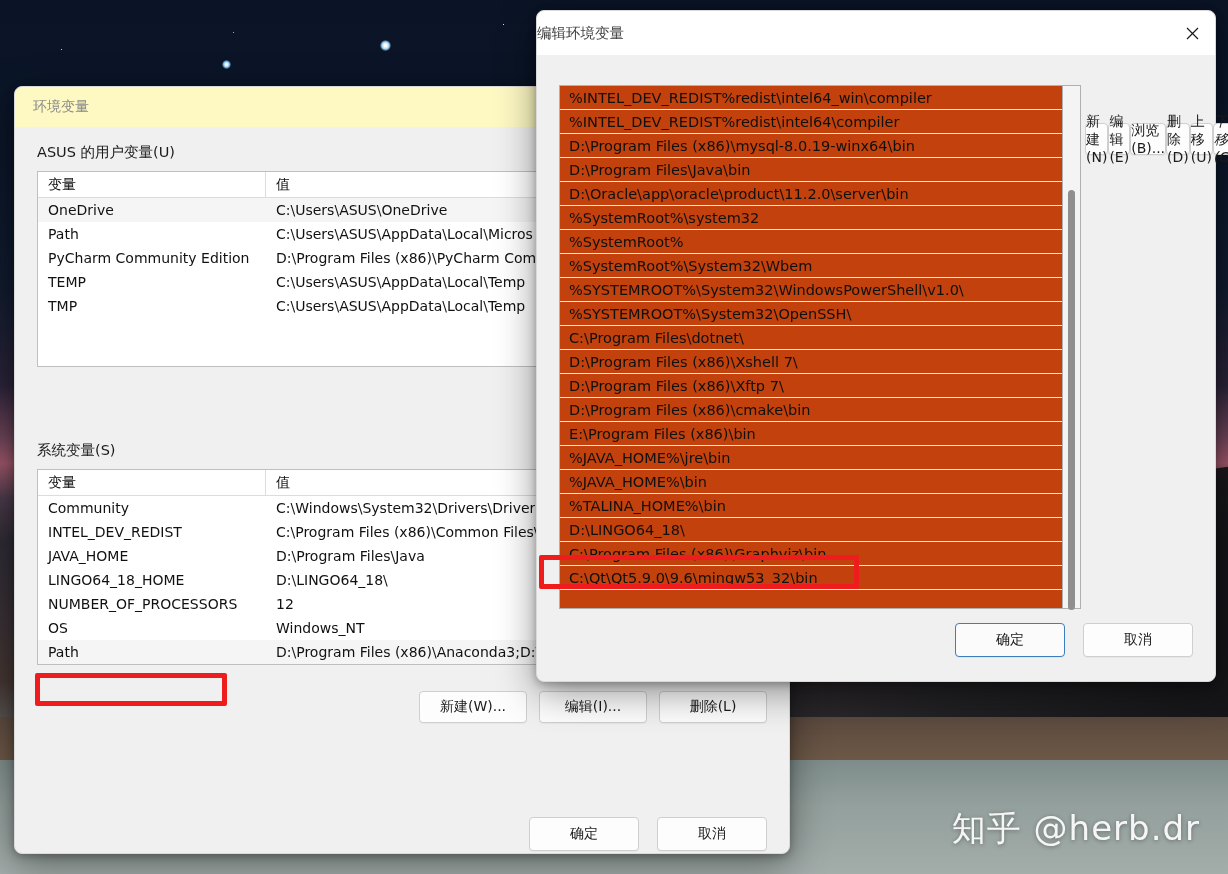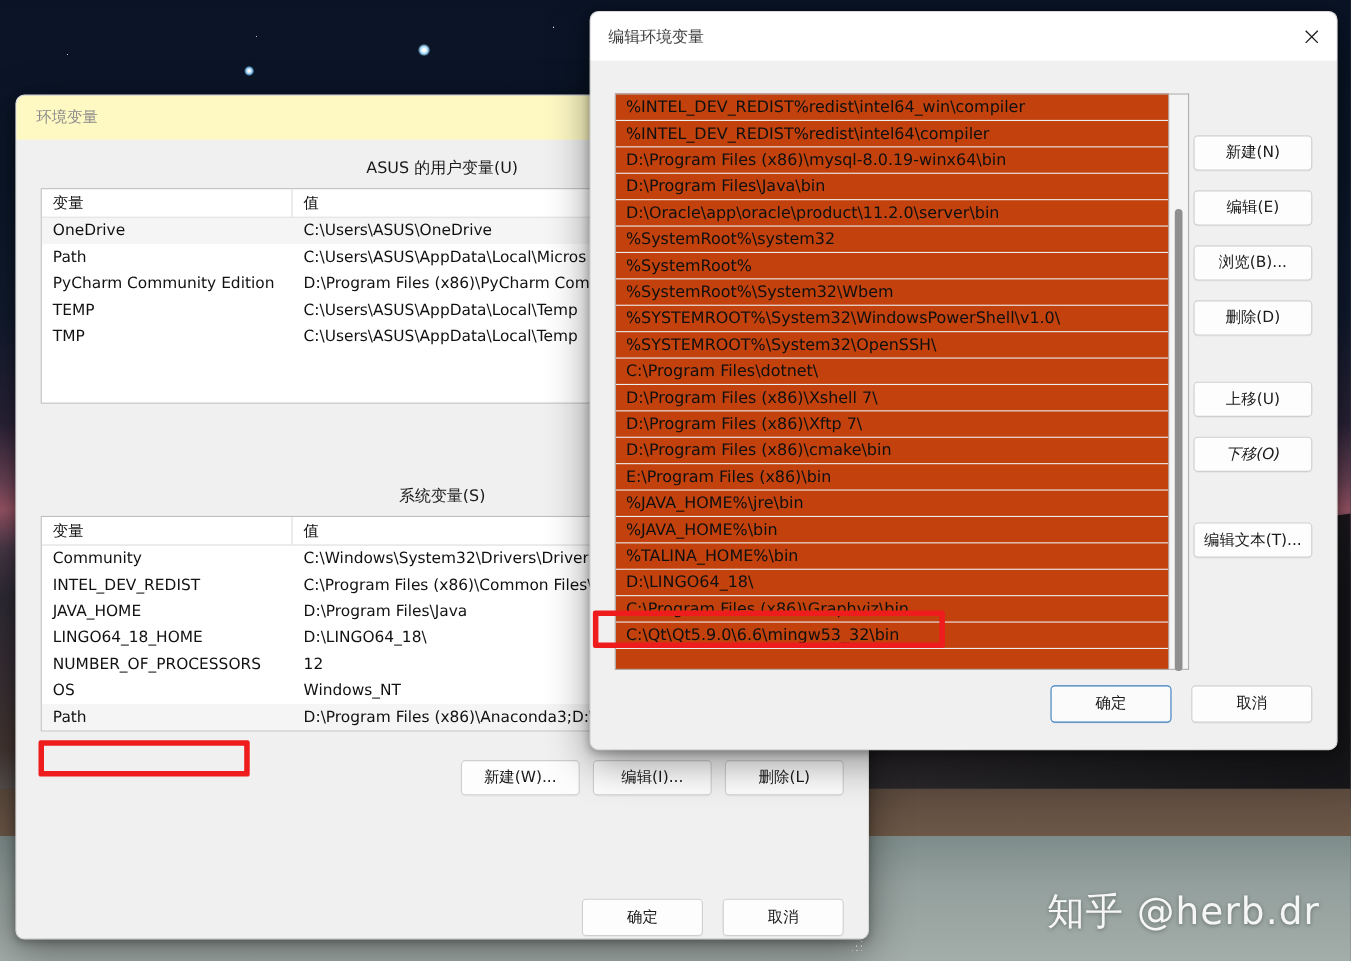--- a/index.html
+++ b/index.html
@@ -75,21 +75,21 @@
     box-shadow: 0 10px 38px rgba(0,0,0,.42), 0 2px 8px rgba(0,0,0,.28);
     border: 1px solid #d9d9d9;
   }
   .win-titlebar {
     height: 44px; background: #ffffff;
     border-radius: 8px 8px 0 0;
     display: flex; align-items: center;
     position: relative;
   }
   .win-title {
-    font-size: 14.5px; color: #3c3c3c; padding-left: 16px;
+    font-size: 14.5px; color: #3c3c3c; 
     font-family: "DejaVu Sans", "Liberation Sans", sans-serif;
   }
   .win-close {
     position: absolute; right: 0; top: 0;
     width: 46px; height: 44px;
     display: flex; align-items: center; justify-content: center;
     border-radius: 0 8px 0 0;
     color: #1a1a1a;
   }
   .win-close svg { display:block; }
@@ -98,21 +98,20 @@
   #env-dialog {
     left: 14px; top: 86px; width: 776px; height: 768px;
   }
   #env-dialog .win-titlebar { background: #fef9c3; height: 40px; }
   #env-dialog .win-title { color: #8a8a8a; font-size: 14px; padding-left: 18px; }
   .env-body { padding: 0 22px; position: relative; height: calc(100% - 40px); }
 
   .group-label {
     font-size: 14.5px; color: #1a1a1a; margin-top: 16px; margin-bottom: 9px;
     font-family: "DejaVu Sans", "Liberation Sans", sans-serif;
-    text-align: center;
   }
   .var-table {
     background: #fff; border: 1px solid #bfbfbf;
     height: 196px; overflow: hidden; position: relative;
   }
   .var-table.sys { height: 196px; }
   .vt-head {
     display: flex; height: 26px; align-items: center;
     border-bottom: 1px solid #dcdcdc;
     font-size: 14px; color: #101010;
@@ -186,21 +185,21 @@
     width: 18px; height: 524px;
     background: #f4f4f4; border: 1px solid #b0b0b0; border-left: none;
   }
   #list-thumb {
     position: absolute; left: 5px; top: 104px;
     width: 7px; height: 420px;
     background: #8f8f8f; border-radius: 4px;
   }
   #side-buttons {
     position: absolute; right: 22px; top: 68px;
-    display: flex; flex-direction: column; width: 108px;
+    display: flex; flex-direction: row; width: 108px;
   }
   #side-buttons .btn { width: 108px; height: 32px; margin-bottom: 18px; }
   #side-buttons .gap-lg { margin-bottom: 42px; }
   #side-buttons .gap-xl { margin-bottom: 46px; font-style: italic; }
 
   #edit-bottom {
     position: absolute; right: 22px; bottom: 24px;
     display: flex; gap: 18px;
   }
   #edit-bottom .btn { width: 110px; height: 34px; }
@@ -345,21 +344,21 @@
       <div class="path-row">C:\Program Files\dotnet\</div>
       <div class="path-row">D:\Program Files (x86)\Xshell 7\</div>
       <div class="path-row">D:\Program Files (x86)\Xftp 7\</div>
       <div class="path-row">D:\Program Files (x86)\cmake\bin</div>
       <div class="path-row">E:\Program Files (x86)\bin</div>
       <div class="path-row">%JAVA_HOME%\jre\bin</div>
       <div class="path-row">%JAVA_HOME%\bin</div>
       <div class="path-row">%TALINA_HOME%\bin</div>
       <div class="path-row">D:\LINGO64_18\</div>
       <div class="path-row">C:\Program Files (x86)\Graphviz\bin</div>
-      <div class="path-row">C:\Qt\Qt5.9.0\6.6\mingw53_32\bin</div>
+      <div class="path-row">C:\Qt\Qt5.9.0\9.6\mingw53_32\bin</div>
       <div class="path-row"></div>
     </div>
 
     <div id="list-scroll">
       <div id="list-thumb"></div>
     </div>
 
     <div id="side-buttons">
       <div class="btn">新建(N)</div>
       <div class="btn">编辑(E)</div>

